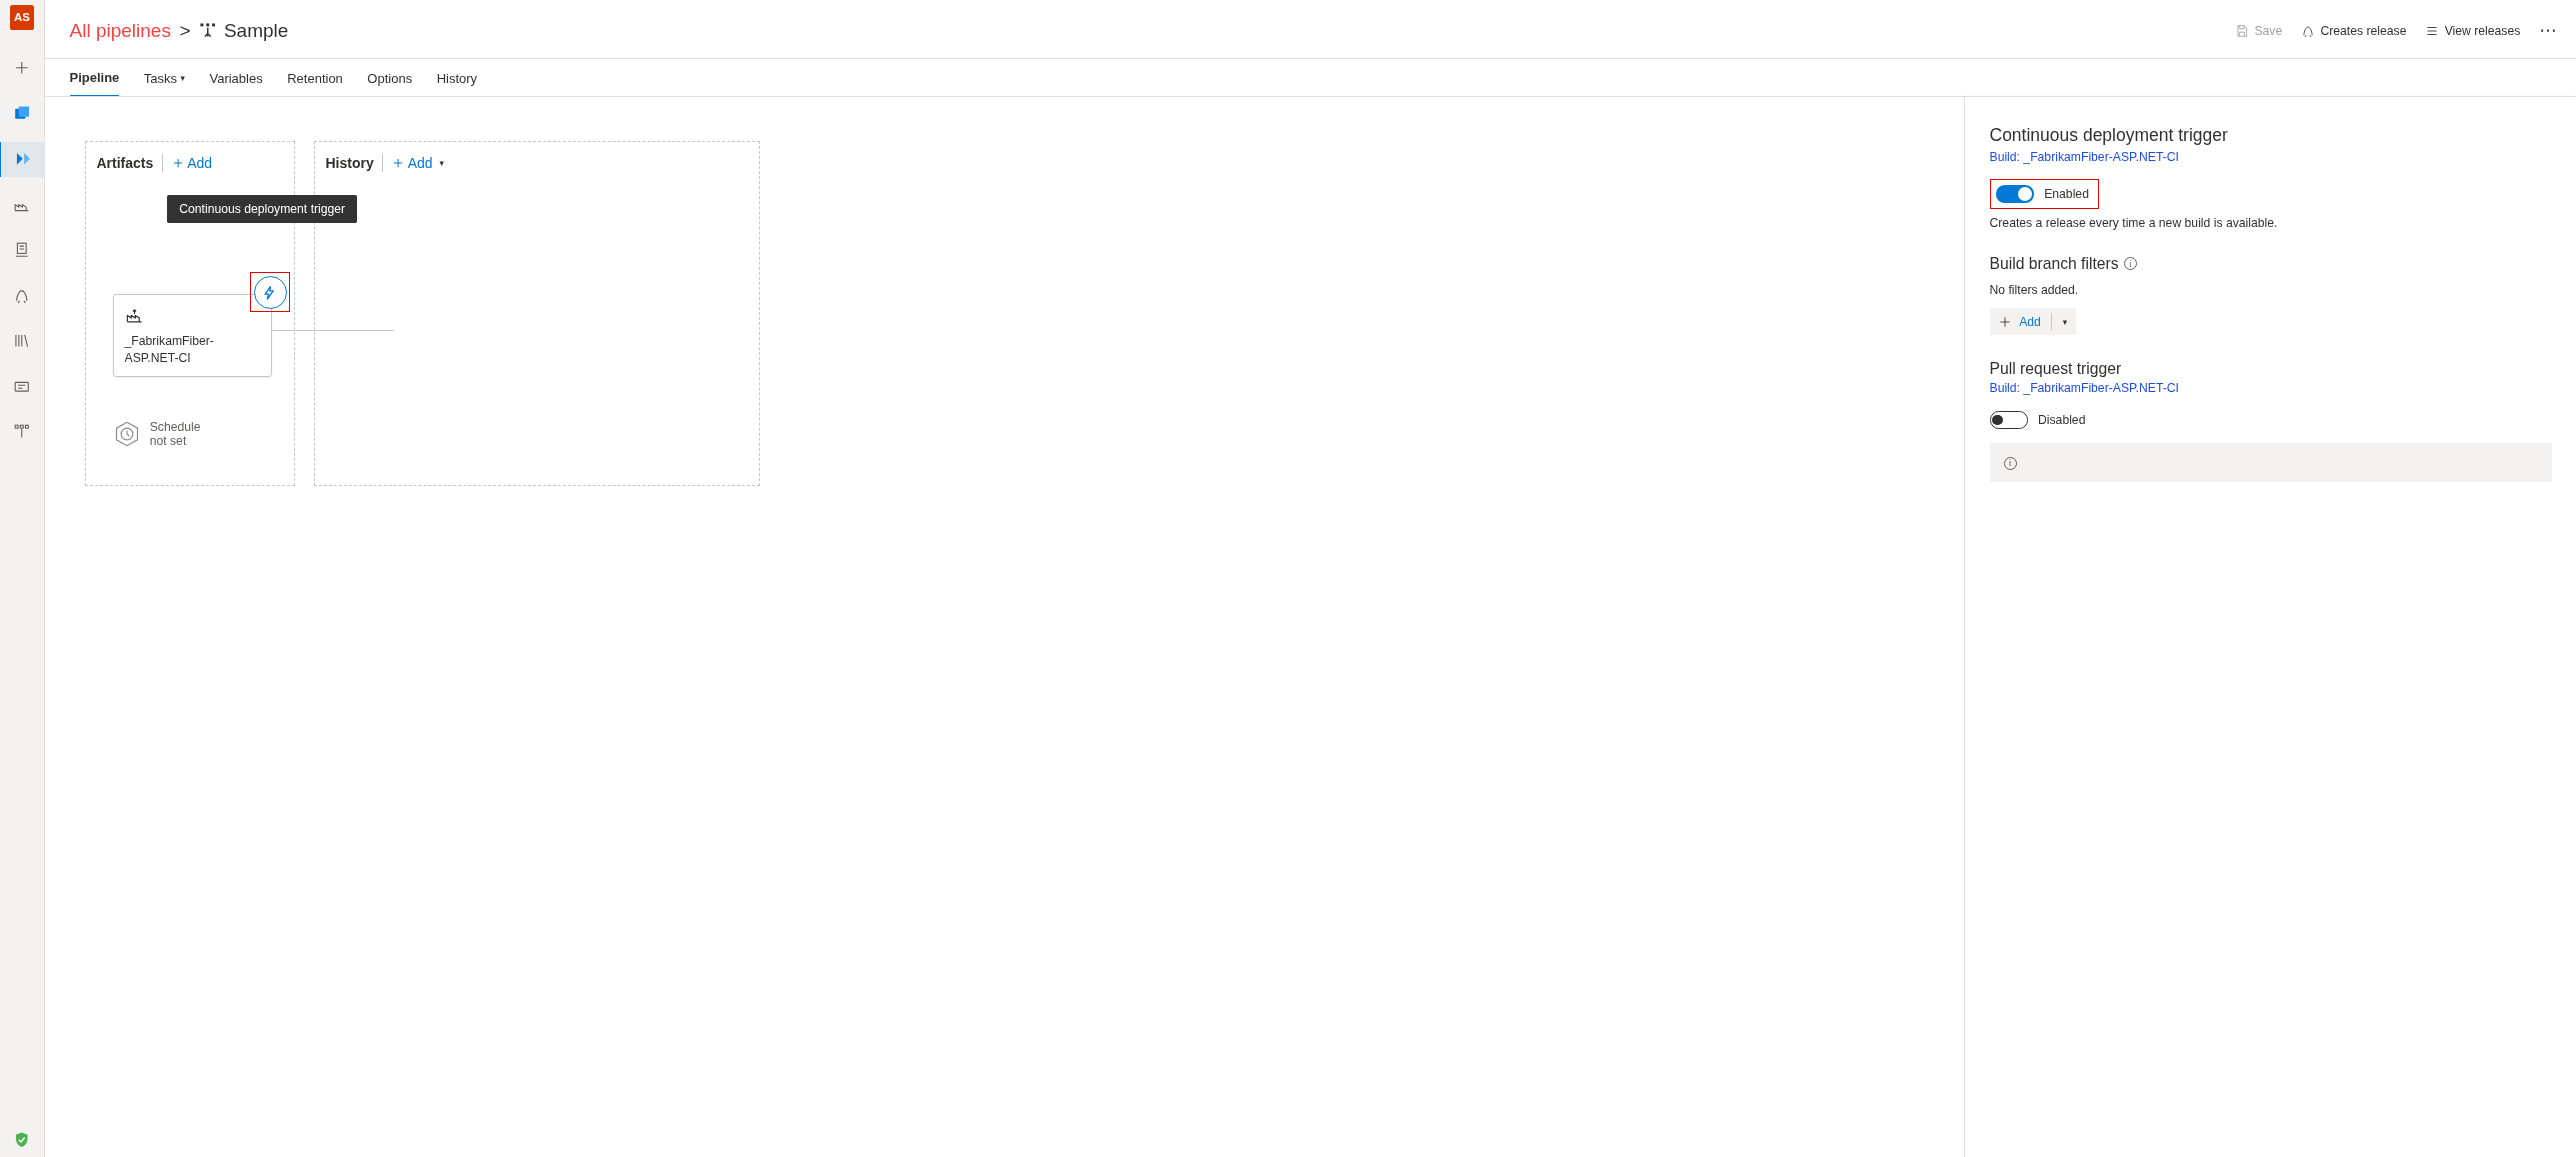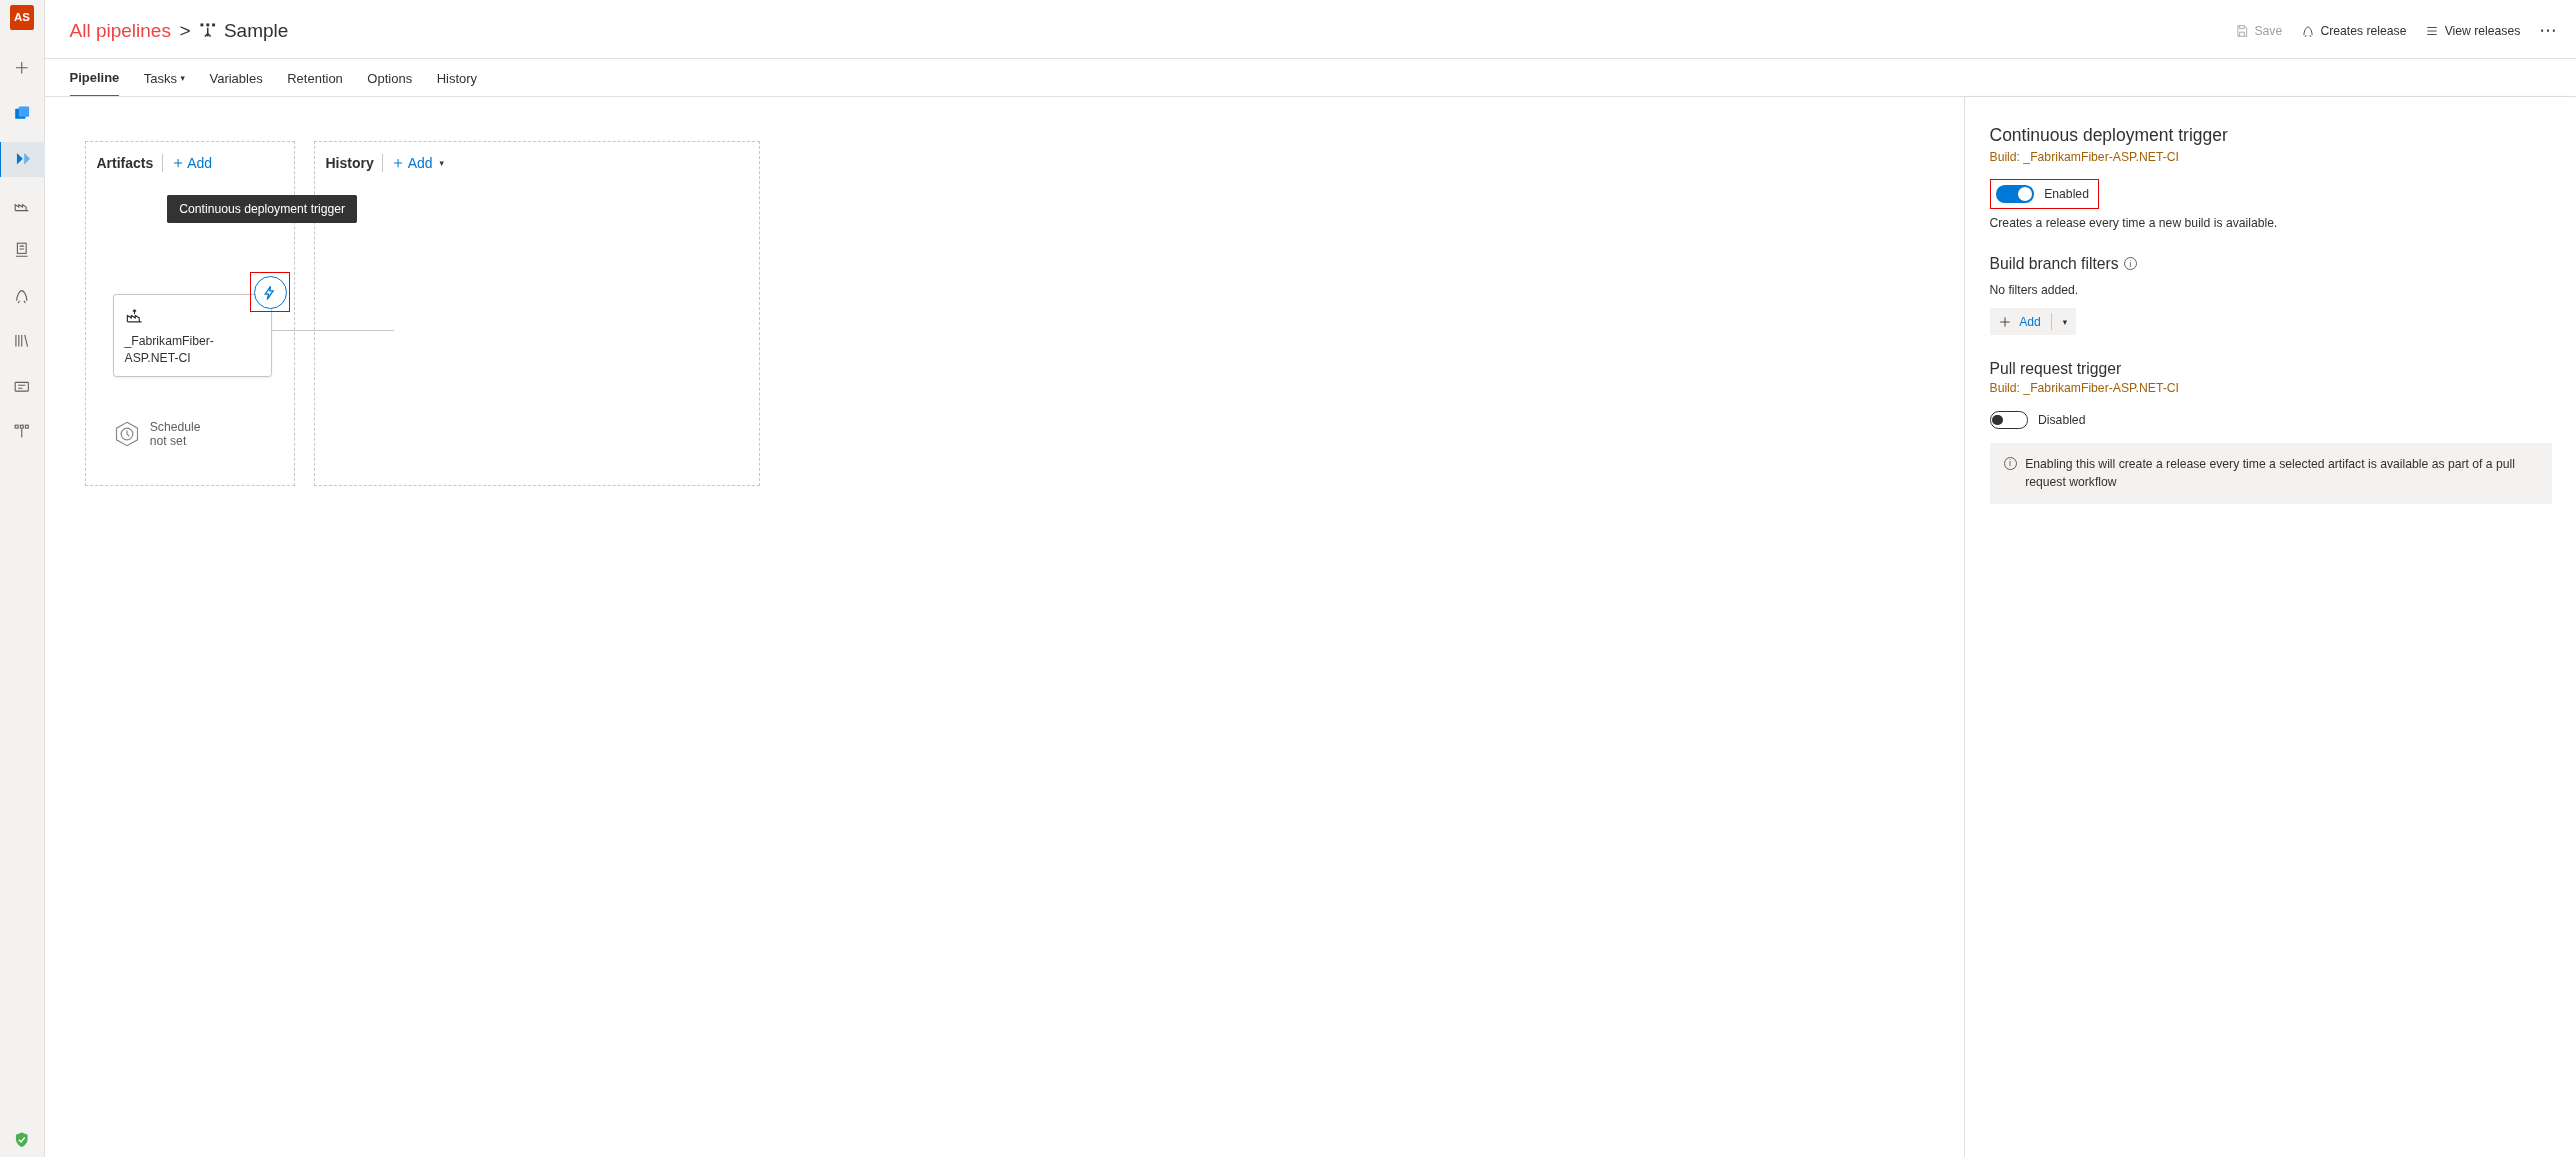--- a/index.html
+++ b/index.html
@@ -183,21 +183,21 @@
   
   .panel {
     width: 612px;
     border-left: 0.9px solid #e1dfdd;
     padding: 28px 24.5px;
     overflow-y:auto;
     font-size:12.2px;
     box-shadow: -1.7px 0 7px rgba(0,0,0,0.04);
   }
   .panel h2 { font-weight:400; font-size:17.5px; margin-bottom:3.5px; }
-  .panel .sub { color:#a16207; font-size:12.2px; margin-bottom:15.7px; }
+  .panel .sub { color:#1d4ed8; font-size:12.2px; margin-bottom:15.7px; }
   .toggle-row { display:flex; align-items:center; gap:10.5px; margin-bottom:5.2px; }
   .toggle {
     width:38px; height:17.5px; border-radius:8.7px;
     position:relative; cursor:pointer;
   }
   .toggle.on { background:#0078d4; }
   .toggle.off { background:#fff; border:0.9px solid #323130; }
   .toggle .knob {
     position:absolute; top:1.7px;
     width:14px; height:14px; border-radius:50%;
@@ -441,19 +441,18 @@
         <h2 style="font-size:15.7px">Pull request trigger</h2>
         <div class="sub">Build: _FabrikamFiber-ASP.NET-CI</div>
         <div class="toggle-row">
           <div class="toggle off">
               <div class="knob"></div>
             </div>
           <span>Disabled</span>
         </div>
         <div class="info-box">
           <span class="info-icon i">i</span>
-          <span>Enabling this will create a release every time a selected artifact is available as part of a pull request workflow</span>
         </div>
       </div>
     </div>
   </div>
 </div>
 
 
 </body></html>

